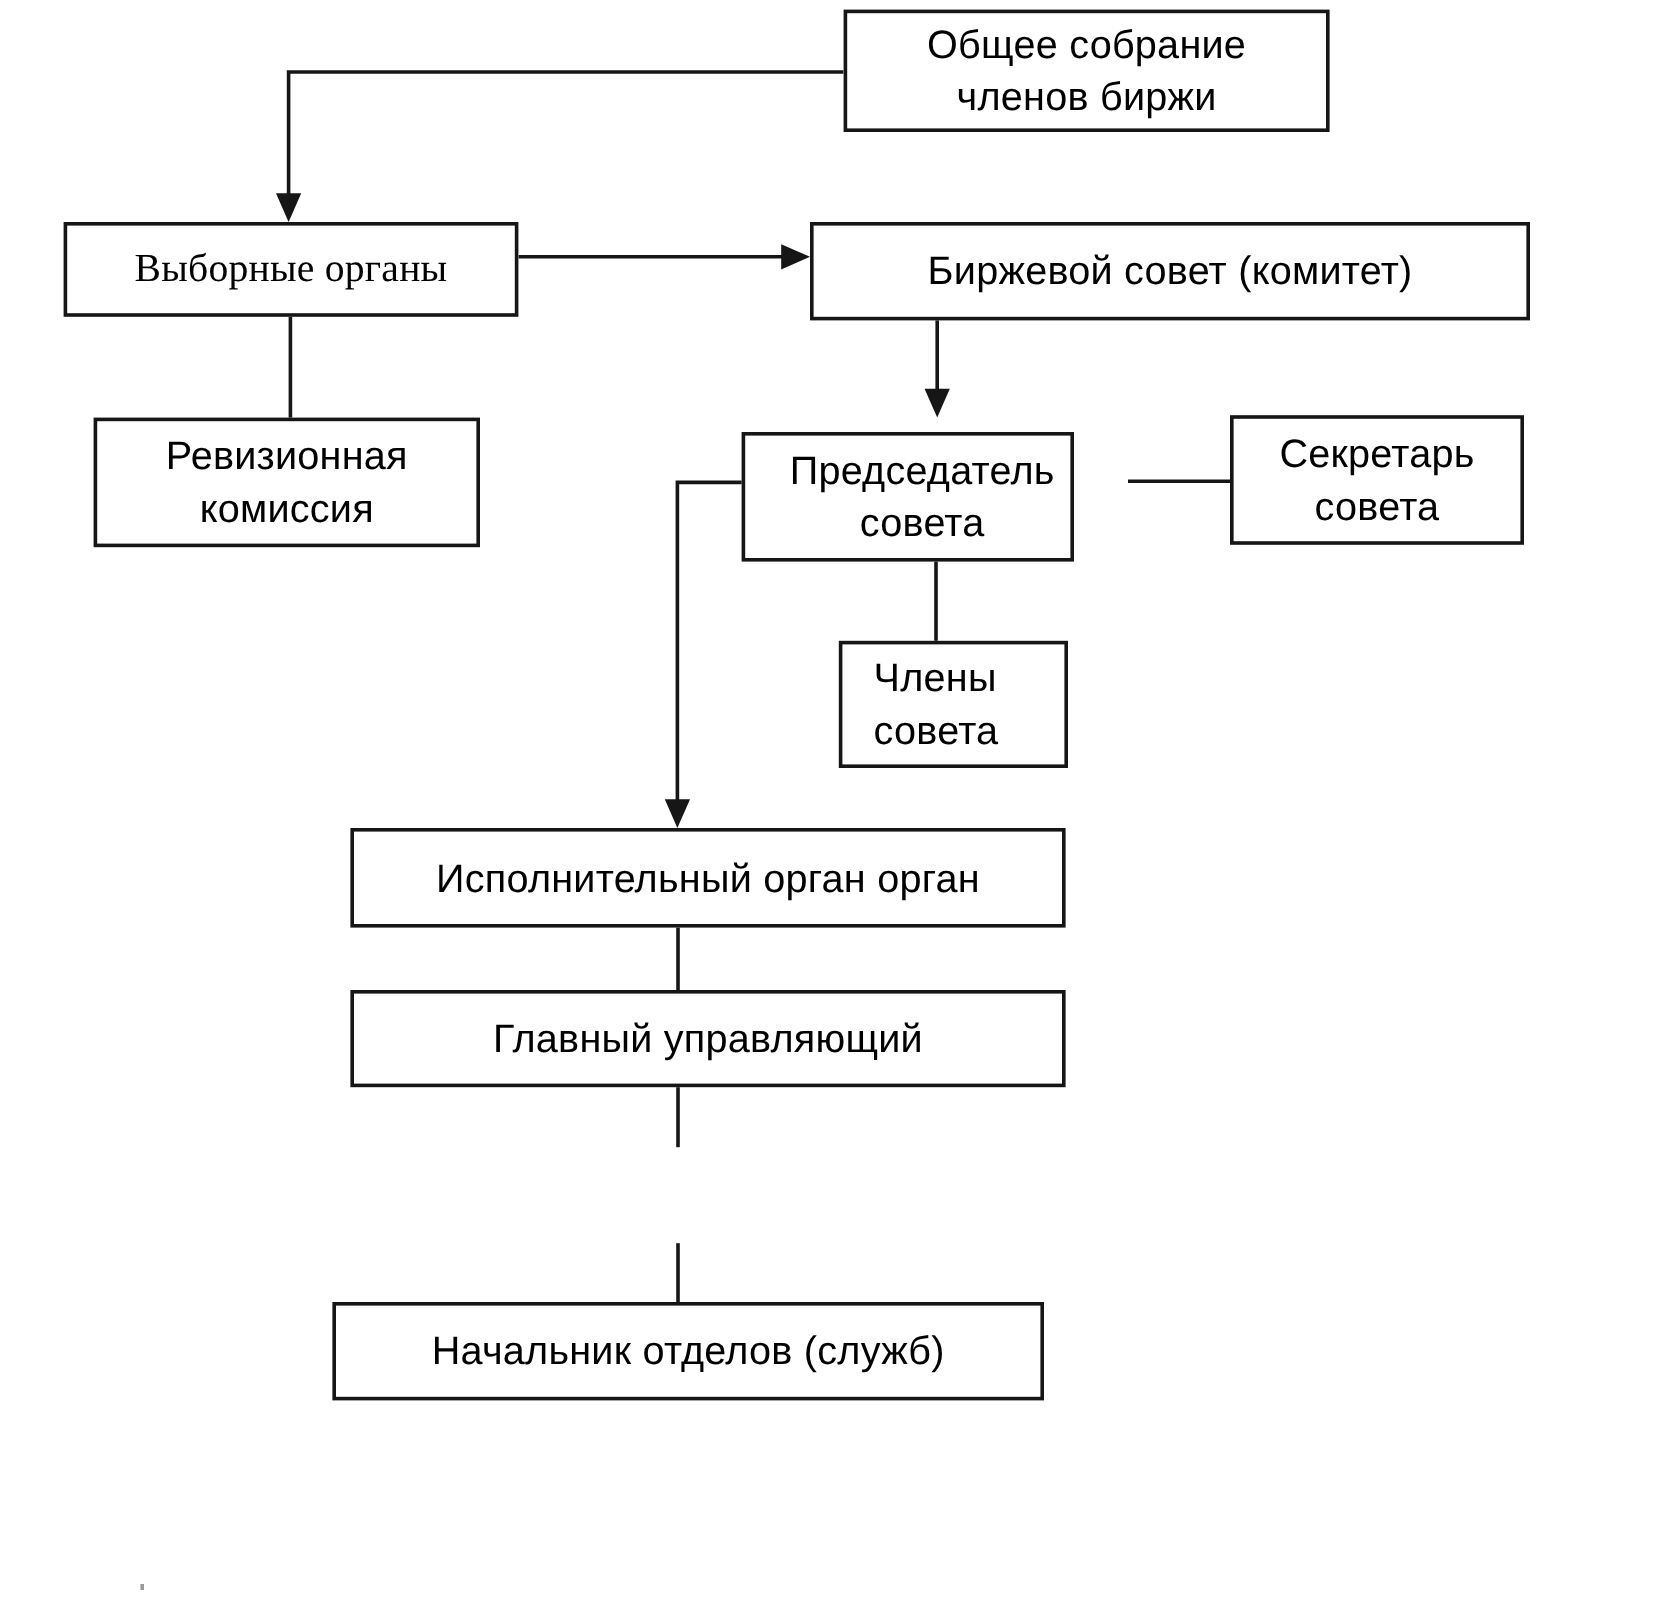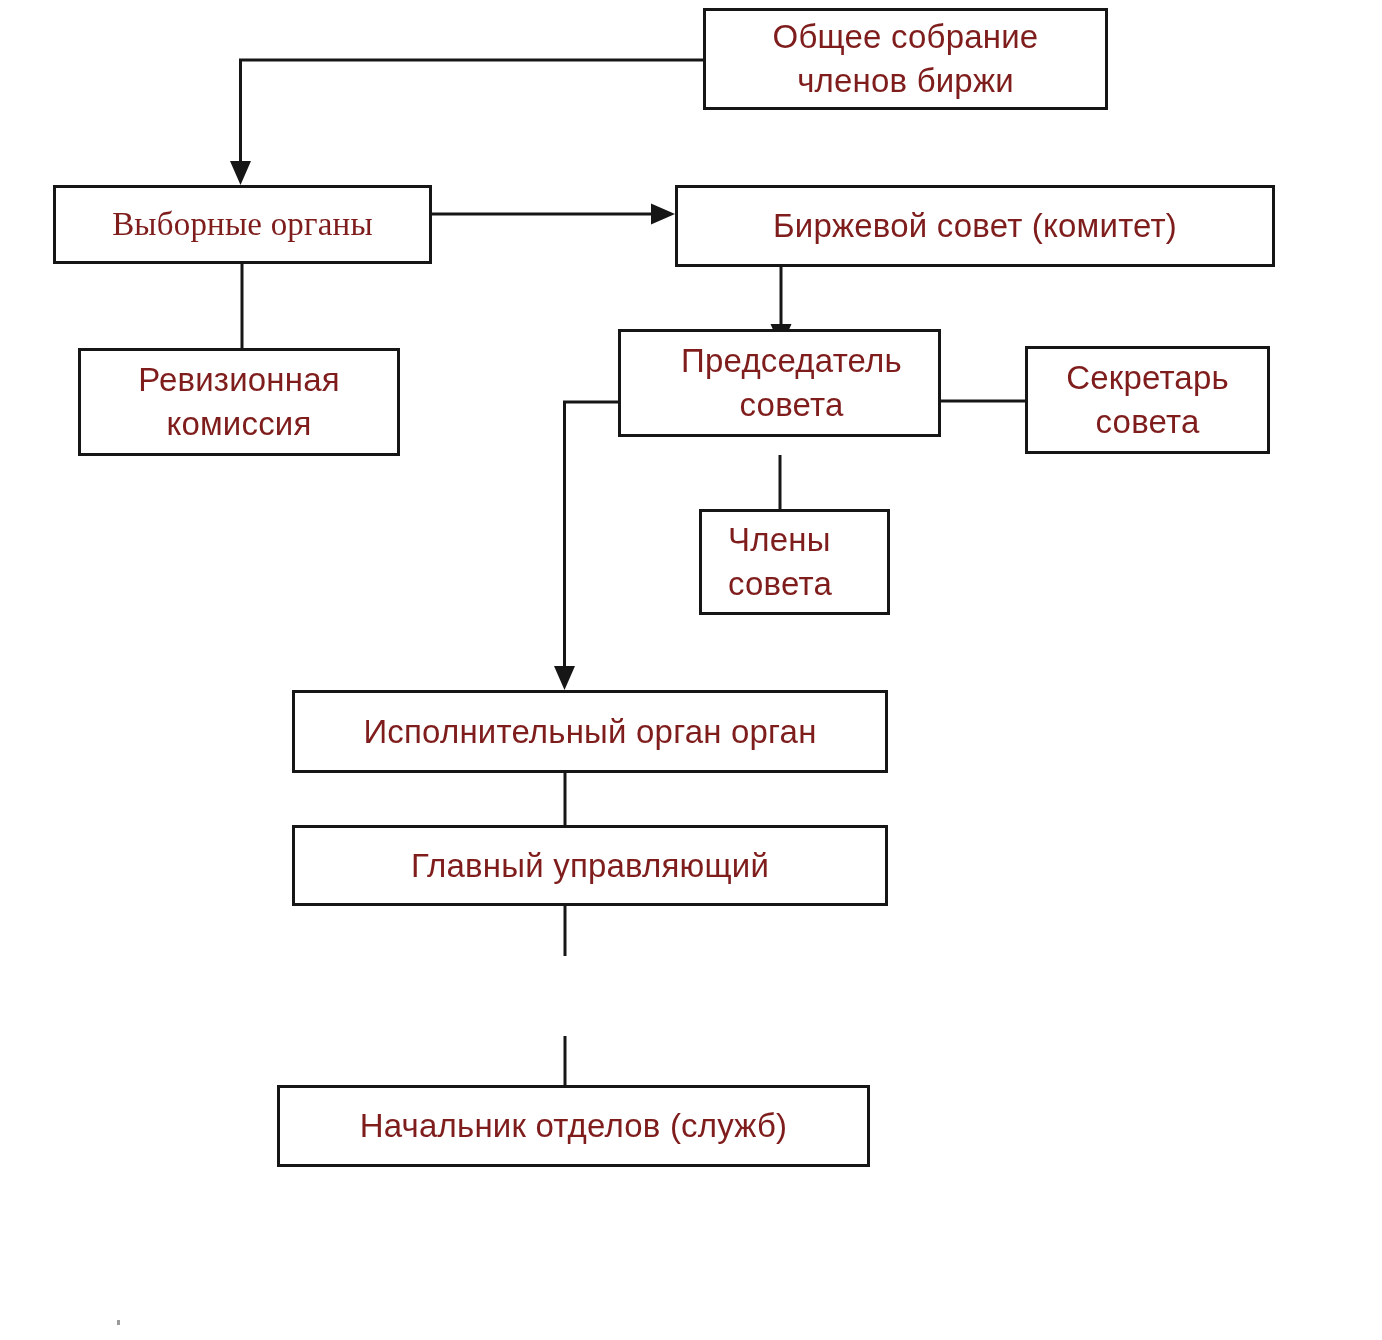--- a/index.html
+++ b/index.html
@@ -6,21 +6,21 @@
     margin: 0;
     padding: 0;
     background: #ffffff;
   }
   .canvas {
     position: relative;
     width: 1382px;
     height: 1340px;
     background: #ffffff;
     font-family: "Liberation Sans", "DejaVu Sans", sans-serif;
-    color: #7f1d1d;
+    color: #000000;
     overflow: hidden;
   }
   svg.wires {
     position: absolute;
     left: 0; top: 0;
     width: 1382px;
     height: 1340px;
     pointer-events: none;
   }
   .node {
@@ -40,23 +40,23 @@
   .node.align-left {
     justify-content: flex-start;
     text-align: left;
     padding-left: 26px;
   }
   
   .n-general   { left: 703px;  top: 8px;    width: 405px; height: 102px; }
   .n-elected   { left: 53px;   top: 185px;  width: 379px; height: 79px; font-family: Liberation Serif, serif;  }
   .n-audit     { left: 78px;   top: 348px;  width: 322px; height: 108px; }
   .n-council   { left: 675px;  top: 185px;  width: 600px; height: 82px;  }
-  .n-chairman  { left: 618px;  top: 329px;  width: 323px; height: 108px; padding-left: 24px; }
+  .n-chairman  { left: 618px;  top: 360px;  width: 277px; height: 108px; padding-left: 24px; }
   .n-secretary { left: 1025px; top: 346px;  width: 245px; height: 108px; }
-  .n-members   { left: 699px;  top: 509px;  width: 191px; height: 106px; }
+  .n-members   { left: 699px;  top: 534px;  width: 191px; height: 106px; }
   .n-executive { left: 292px;  top: 690px;  width: 596px; height: 83px;  }
   .n-chief     { left: 292px;  top: 825px;  width: 596px; height: 81px;  }
   .n-deputy    { left: 242px;  top: 955px;  width: 730px; height: 82px;  }
   .n-depthead  { left: 277px;  top: 1085px; width: 593px; height: 82px;  }
   .speck {
     position: absolute;
     left: 117px;
     top: 1320px;
     width: 3px;
     height: 5px;

